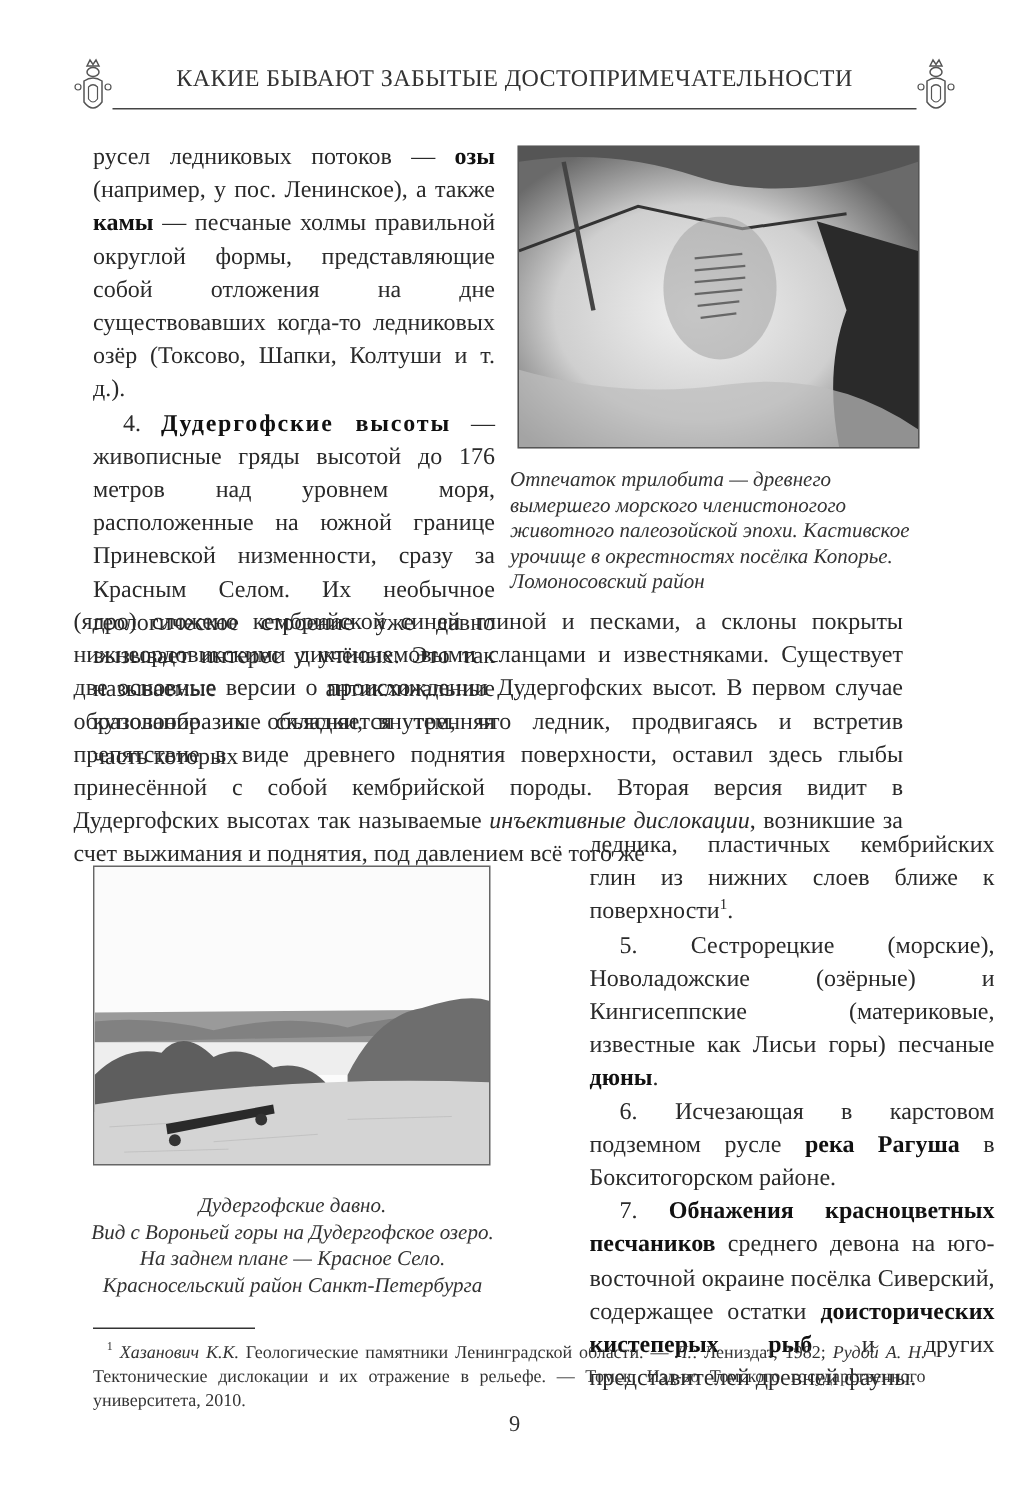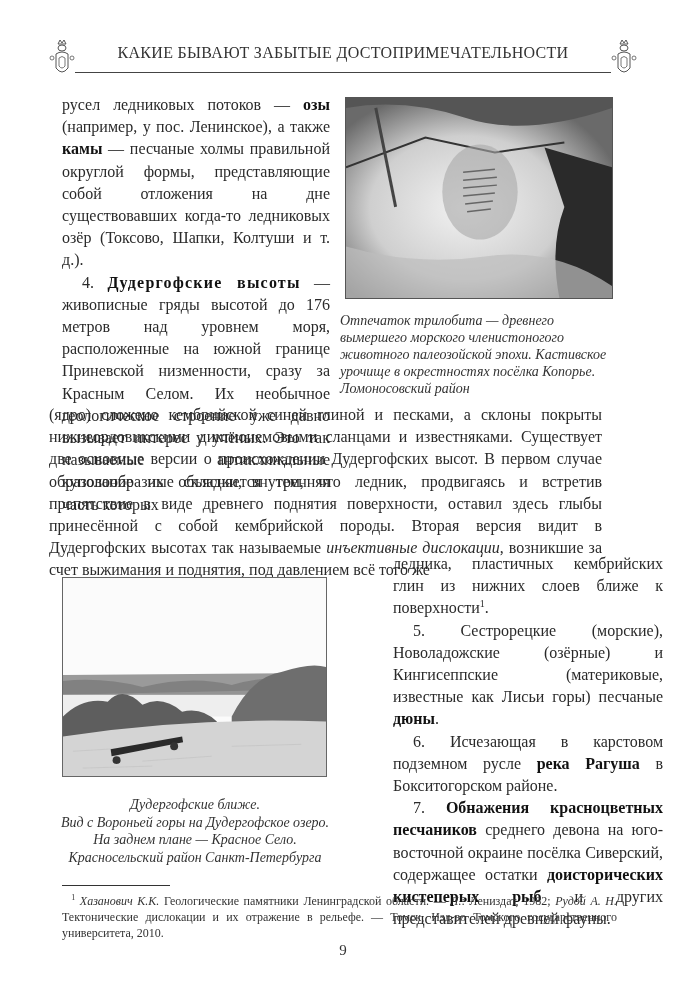--- a/index.html
+++ b/index.html
@@ -119,21 +119,21 @@
         <line x1="80" y1="185" x2="150" y2="180"></line>
       <line x1="170" y1="170" x2="240" y2="168"></line>
         <line x1="20" y1="192" x2="90" y2="190"></line>
     </g>
     <path d="M48 173 L120 160 L121 166 L49 180 Z" fill="#2a2a2a"></path>
     <circle cx="54" cy="184" r="4" fill="#333"></circle>
     <circle cx="112" cy="170" r="4" fill="#333"></circle>
   </svg>
 </div>
 <div class="cap2">
-  <div>Дудергофские ближе.</div>
+  <div>Дудергофские давно.</div>
   <div>Вид с Вороньей горы на Дудергофское озеро.</div>
   <div>На заднем плане — Красное Село.</div>
   <div>Красносельский район Санкт-Петербурга</div>
 </div>
 
 <div class="text col-right-bottom">
   <p class="para"><span>ледника, пластичных кембрийских глин из нижних слоев ближе к поверхности</span><sup>1</sup><span>.</span></p>
   <p class="para indent"><span>5. Сестрорецкие (морские), Новоладожские (озёрные) и Кингисеппские (материковые, известные как Лисьи горы) песчаные </span><b>дюны</b><span>.</span></p>
   <p class="para indent"><span>6. Исчезающая в карстовом подземном русле </span><b>река Рагуша</b><span> в Бокситогорском районе.</span></p>
   <p class="para indent"><span>7. </span><b>Обнажения красноцветных песчаников</b><span> среднего девона на юго-восточной окраине посёлка Сиверский, содержащее остатки </span><b>доисторических кистеперых рыб</b><span> и других представителей древней фауны.</span></p>

